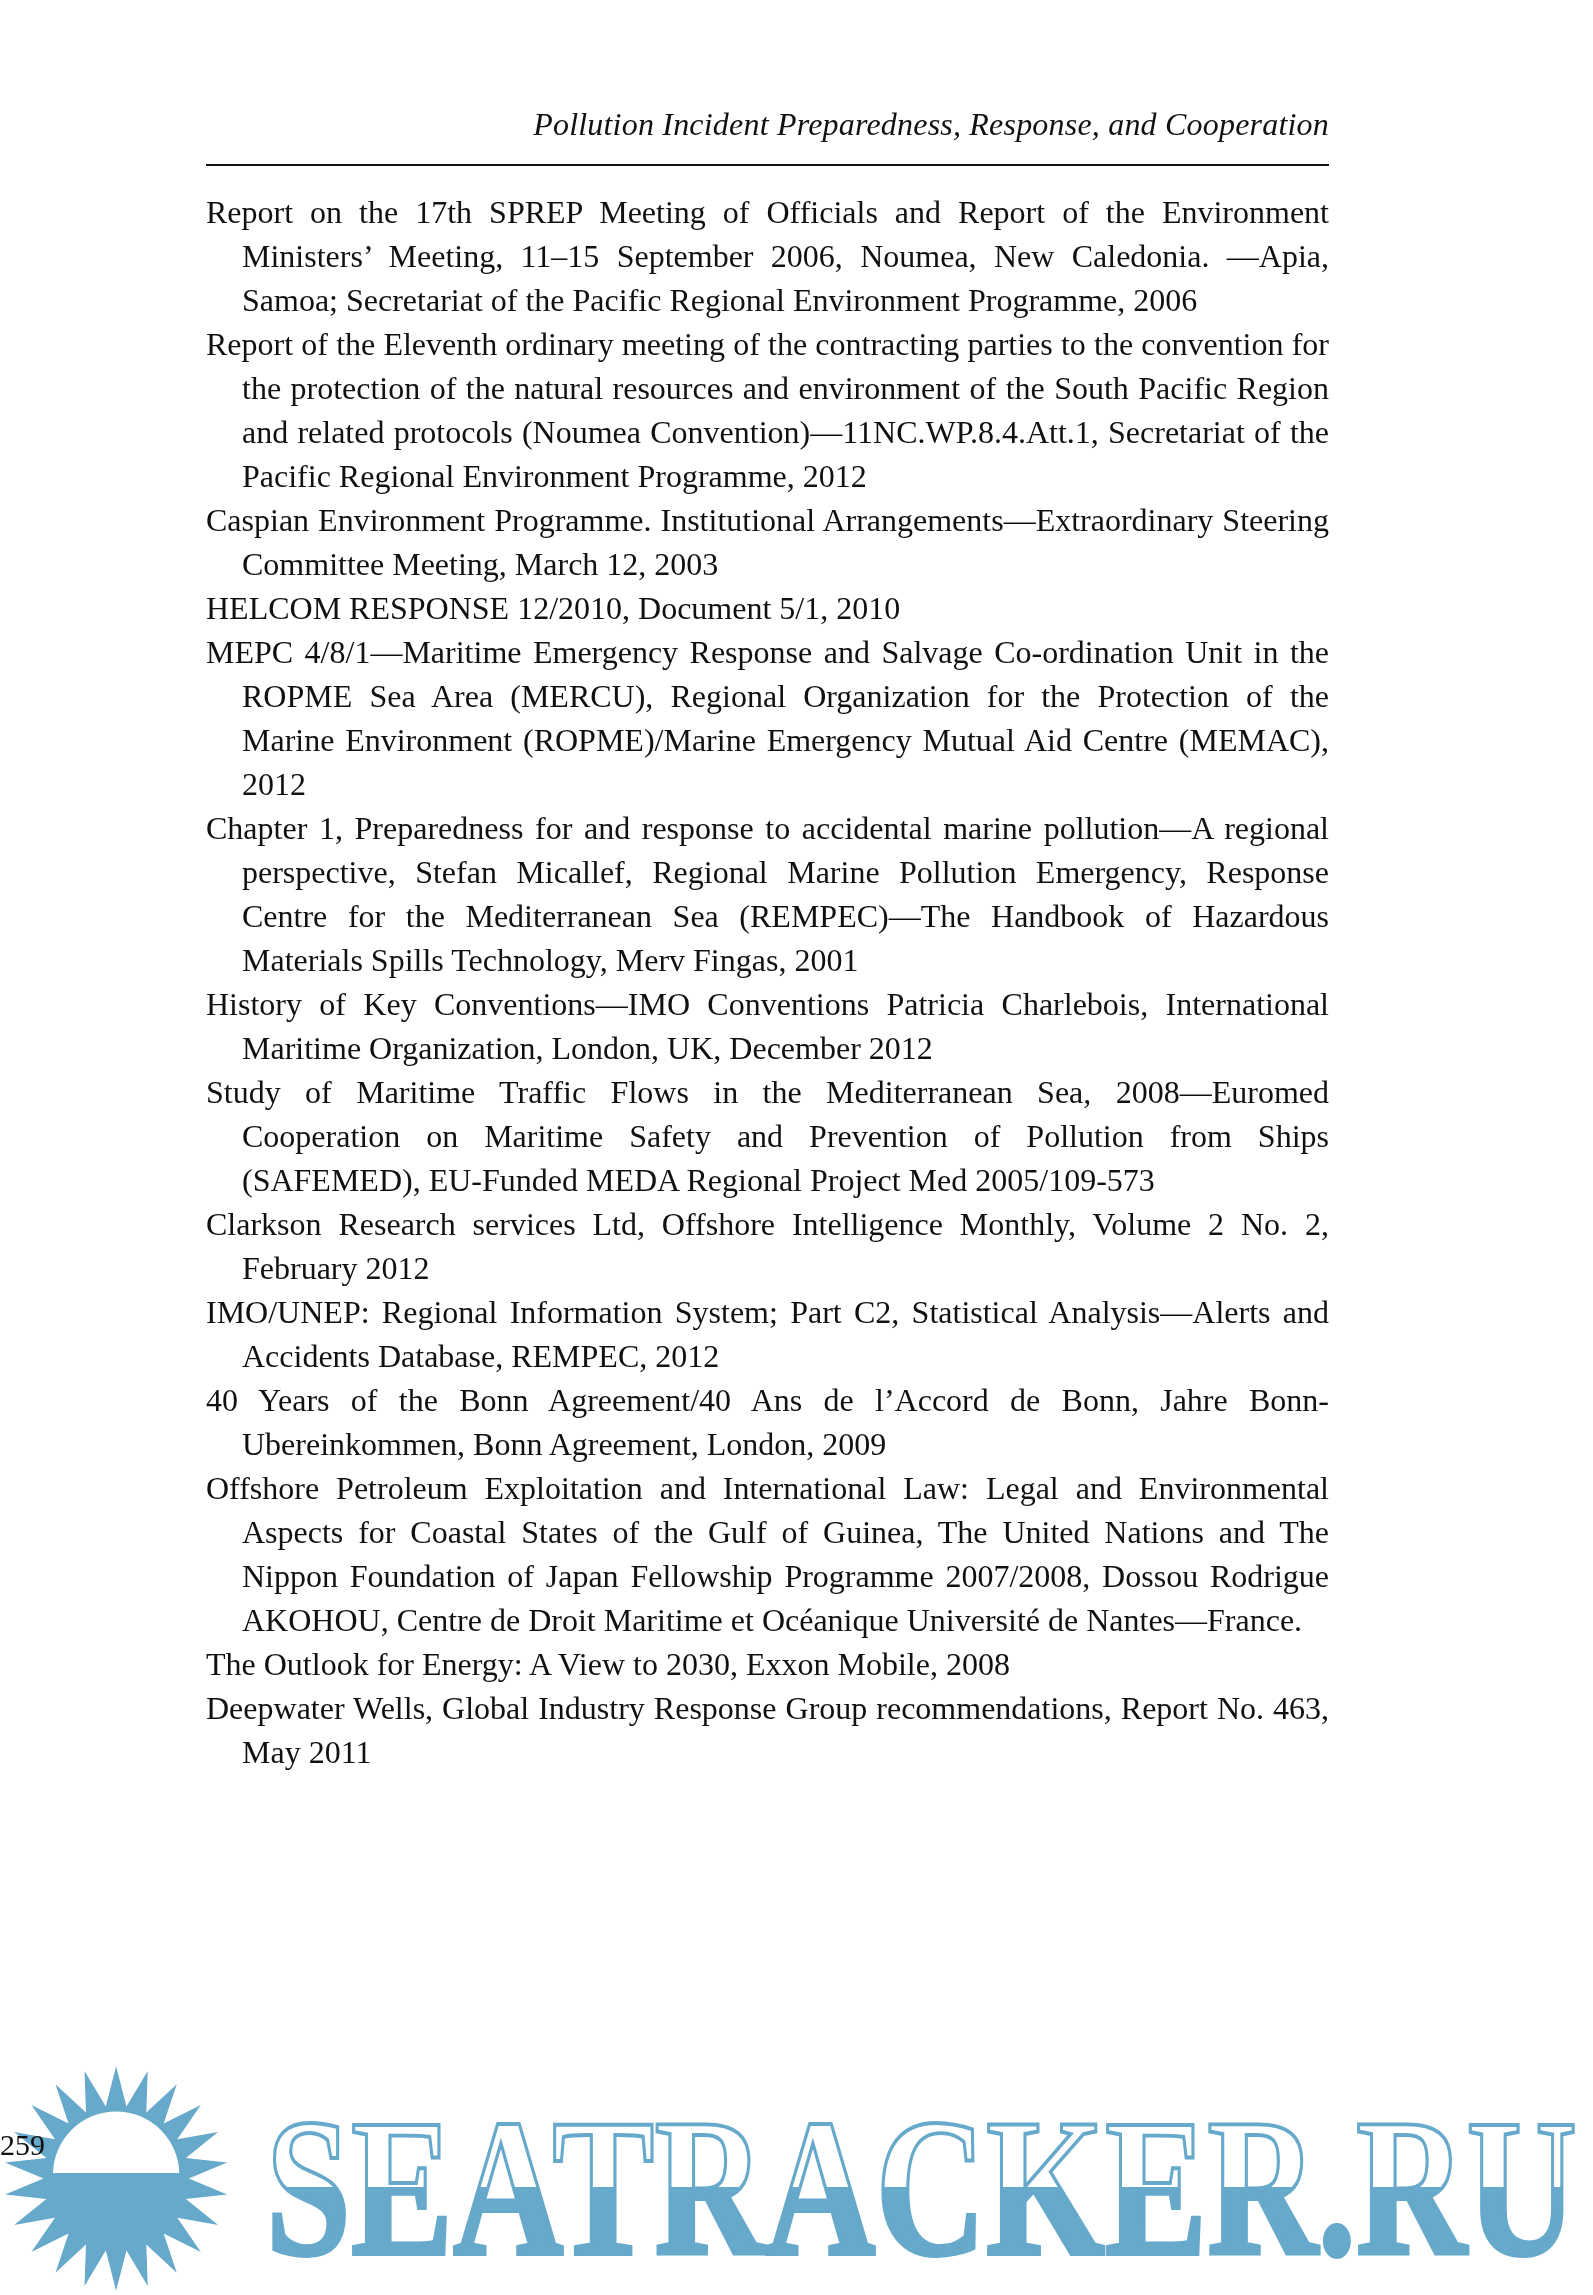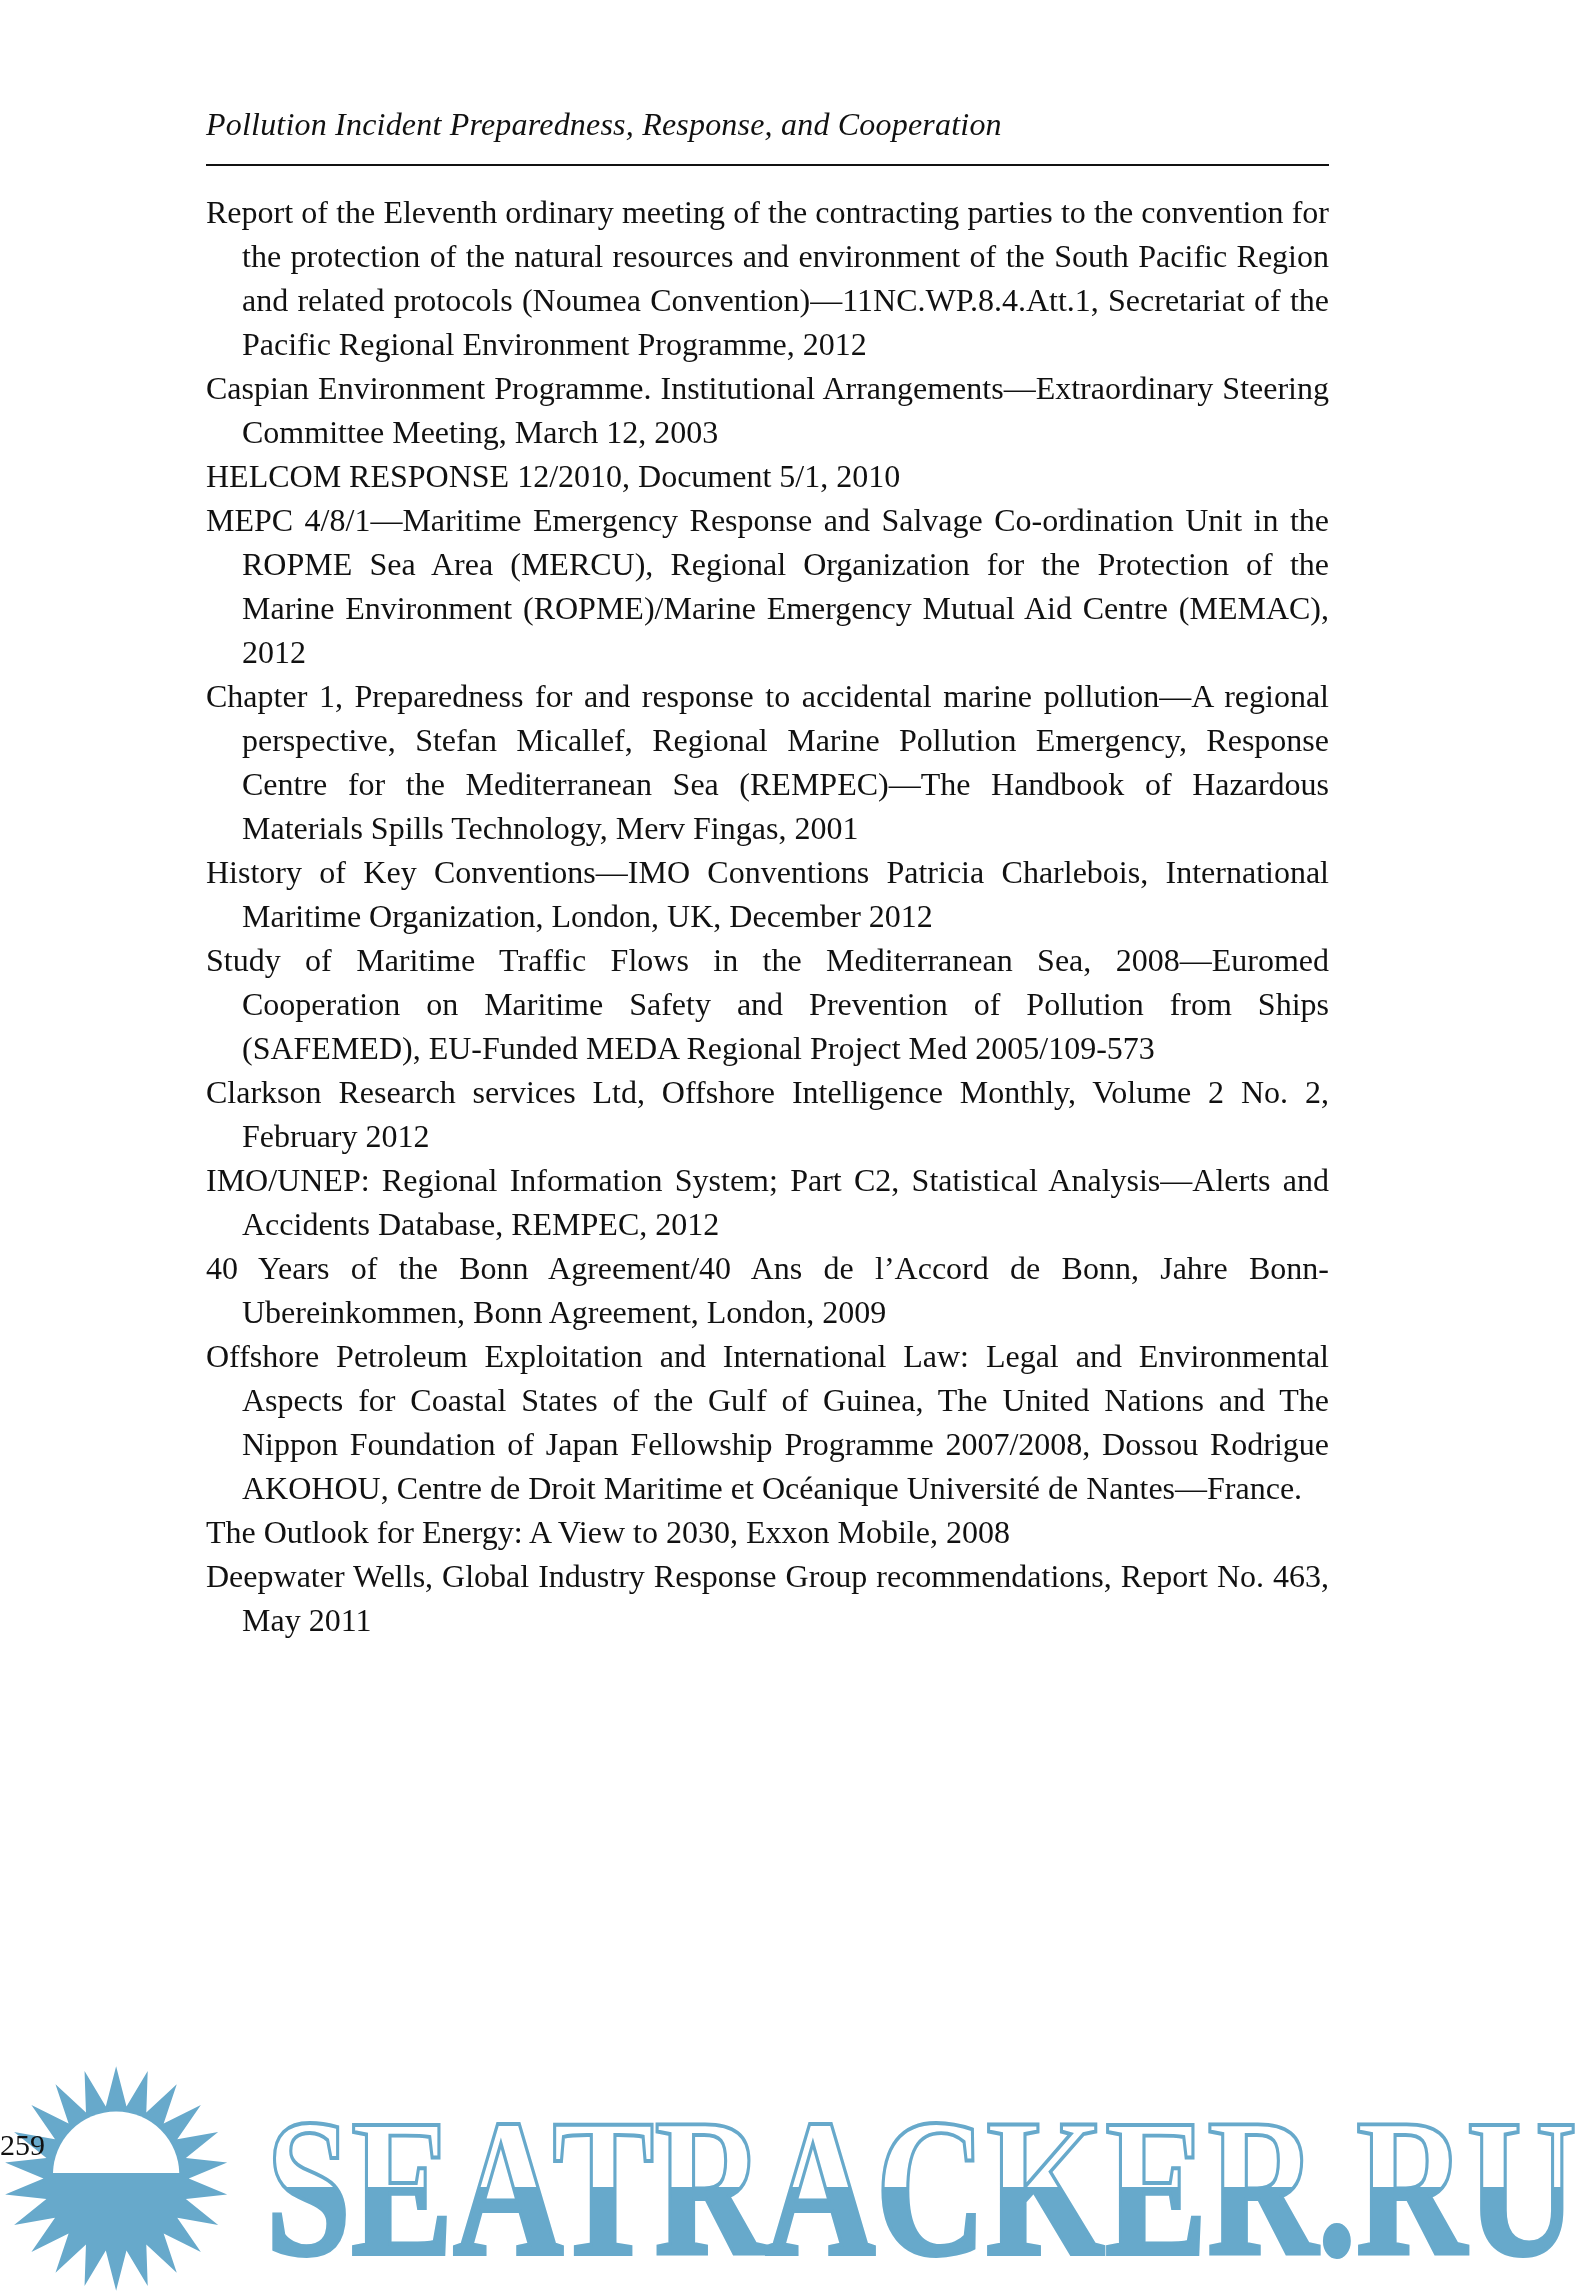--- a/index.html
+++ b/index.html
@@ -13,21 +13,21 @@
       position: relative;
       overflow: hidden;
       font-family: "Liberation Serif", "DejaVu Serif", serif;
       color: #111111;
     }
     .running-head {
       position: absolute;
       left: 206px;
       width: 1123px;
       top: 104px;
-      text-align: left;
+      text-align: right;
       font-style: italic;
       font-size: 32px;
       line-height: 40px;
       letter-spacing: 0.2px;
     }
     .head-rule {
       position: absolute;
       left: 206px;
       width: 1123px;
       top: 164px;
@@ -86,20 +86,21 @@
       height: 174px;
     }
   </style>
 </head>
 <body>
 
 <div class="running-head">Pollution Incident Preparedness, Response, and Cooperation</div>
 <div class="head-rule"></div>
 
 <ul class="refs">
+  <li class="ref">Report on the 17th SPREP Meeting of Officials and Report of the Environment Ministers’ Meeting, 11–15 September 2006, Noumea, New Caledonia. —Apia, Samoa; Secretariat of the Pacific Regional Environment Programme, 2006</li>
   <li class="ref">Report of the Eleventh ordinary meeting of the contracting parties to the conven­tion for the protection of the natural resources and environment of the South Pacific Region and related protocols (Noumea Convention)—11NC.WP.8.4.Att.1, Secretariat of the Pacific Regional Environment Pro­gramme, 2012</li>
   <li class="ref">Caspian Environment Programme. Institutional Arrangements—Extraordinary Steering Committee Meeting, March 12, 2003</li>
   <li class="ref">HELCOM RESPONSE 12/2010, Document 5/1, 2010</li>
   <li class="ref">MEPC 4/8/1—Maritime Emergency Response and Salvage Co-ordination Unit in the ROPME Sea Area (MERCU), Regional Organization for the Protection of the Marine Environment (ROPME)/Marine Emergency Mutual Aid Centre (MEMAC), 2012</li>
   <li class="ref">Chapter 1, Preparedness for and response to accidental marine pollution—A regional perspective, Stefan Micallef, Regional Marine Pollution Emergency, Response Centre for the Mediterranean Sea (REMPEC)—The Handbook of Hazardous Materials Spills Technology, Merv Fingas, 2001</li>
   <li class="ref">History of Key Conventions—IMO Conventions Patricia Charlebois, Interna­tional Maritime Organization, London, UK, December 2012</li>
   <li class="ref">Study of Maritime Traffic Flows in the Mediterranean Sea, 2008—Euromed Cooperation on Maritime Safety and Prevention of Pollution from Ships (SAFEMED), EU-Funded MEDA Regional Project Med 2005/109-573</li>
   <li class="ref">Clarkson Research services Ltd, Offshore Intelligence Monthly, Volume 2 No. 2, February 2012</li>
   <li class="ref">IMO/UNEP: Regional Information System; Part C2, Statistical Analysis—Alerts and Accidents Database, REMPEC, 2012</li>
   <li class="ref">40 Years of the Bonn Agreement/40 Ans de l’Accord de Bonn, Jahre Bonn-Ubereinkommen, Bonn Agreement, London, 2009</li>

